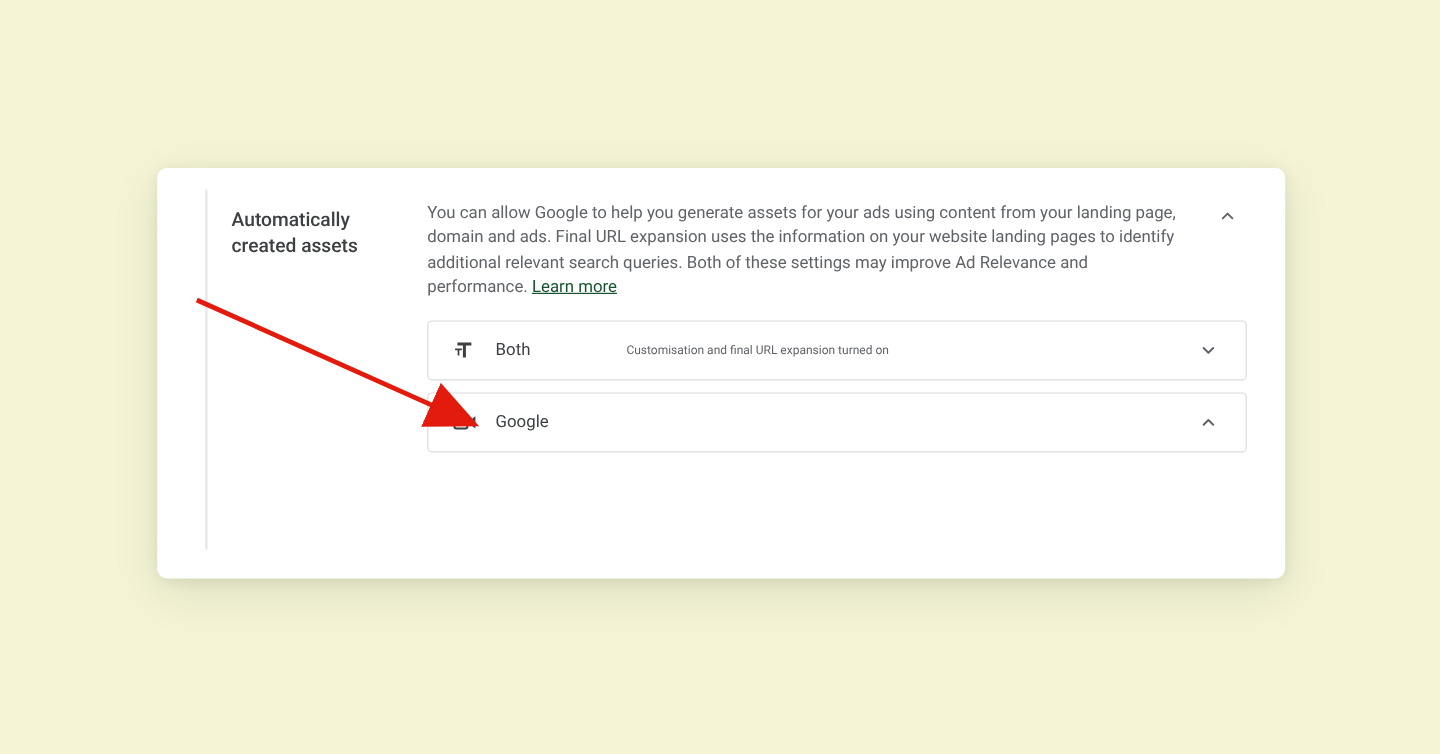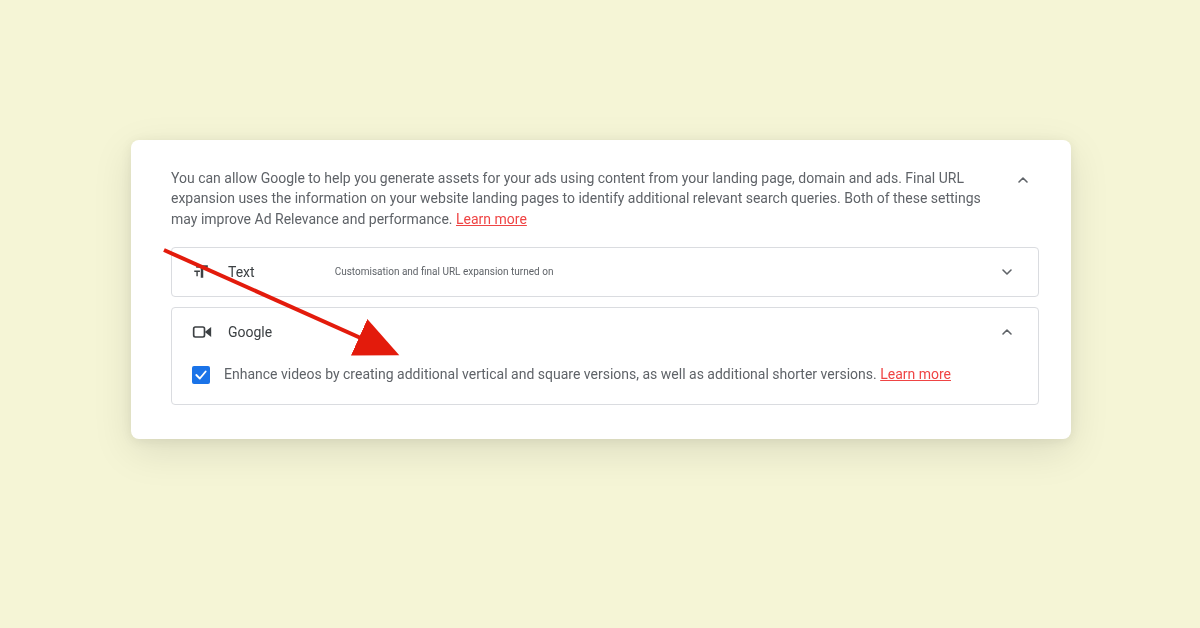--- a/index.html
+++ b/index.html
@@ -47,21 +47,21 @@
   }
   .collapse-top {
     position: absolute;
     right: 4px;
     top: 10px;
     width: 24px; height: 24px;
     display:flex; align-items:center; justify-content:center;
     color:#5f6368;
     cursor:pointer;
   }
-  a.link { color: #ef4444; }
+  a.link { color: #14532d; }
   .panel {
     border: 1px solid #dadce0;
     border-radius: 4px;
     margin-bottom: 10px;
   }
   .panel-header {
     display: flex;
     align-items: center;
     padding: 14px 20px;
     cursor: pointer;
@@ -107,39 +107,42 @@
   .arrow {
     position: absolute;
     pointer-events: none;
   }
 </style>
 </head>
 <body>
 
 <div class="card">
   <div class="row">
+    <div class="sidebar-label">
+      <h2>Automatically created assets</h2>
+    </div>
     <div class="main">
       <div class="desc">
         <span>You can allow Google to help you generate assets for your ads using content from your landing page, domain and ads. Final URL expansion uses the information on your website landing pages to identify additional relevant search queries. Both of these settings may improve Ad Relevance and performance. </span><a href="#" class="link">Learn more</a>
         <div class="collapse-top">
           <svg width="16" height="16" viewBox="0 0 24 24" fill="none" stroke="currentColor" stroke-width="2.4" stroke-linecap="round" stroke-linejoin="round">
               <polyline points="6 15 12 9 18 15"></polyline>
             </svg>
         </div>
       </div>
 
       <div class="panel">
         <div class="panel-header">
           <span class="icon">
             <svg width="20" height="20" viewBox="0 0 24 24" fill="currentColor">
                 <path d="M5 4v3h5.5v12h3V7H19V4z"></path>
                 <path d="M2 12v2h3v6h2v-6h3v-2z" transform="translate(1 0) scale(0.85)"></path>
               </svg>
           </span>
-          <span class="label">Text</span>
+          <span class="label">Both</span>
           <span class="summary">Customisation and final URL expansion turned on</span>
           <span class="chev">
             <svg width="16" height="16" viewBox="0 0 24 24" fill="none" stroke="currentColor" stroke-width="2.4" stroke-linecap="round" stroke-linejoin="round">
                 <polyline points="6 9 12 15 18 9"></polyline>
               </svg>
           </span>
         </div>
       </div>
 
       <div class="panel">
@@ -151,30 +154,20 @@
               </svg>
           </span>
           <span class="label">Google</span>
           <span class="summary"></span>
           <span class="chev">
             <svg width="16" height="16" viewBox="0 0 24 24" fill="none" stroke="currentColor" stroke-width="2.4" stroke-linecap="round" stroke-linejoin="round">
                 <polyline points="6 15 12 9 18 15"></polyline>
               </svg>
           </span>
         </div>
-        <div class="panel-body">
-          <div class="checkbox">
-            <svg width="14" height="14" viewBox="0 0 24 24" fill="none" stroke="#fff" stroke-width="3.2" stroke-linecap="round" stroke-linejoin="round">
-                <polyline points="4 12 10 18 20 6"></polyline>
-              </svg>
-          </div>
-          <div class="check-text">
-            <span>Enhance videos by creating additional vertical and square versions, as well as additional shorter versions. </span><a href="#" class="link">Learn more</a>
-          </div>
-        </div>
       </div>
 
     </div>
   </div>
 </div>
 
 <svg class="arrow" style="left:160px; top:242px;" width="260" height="140" viewBox="0 0 260 140">
   <defs>
     <marker id="ah" markerWidth="12" markerHeight="12" refX="9" refY="5" orient="auto">
       <path d="M0 0 L11 5 L0 10 z" fill="#e31b0c"></path>

